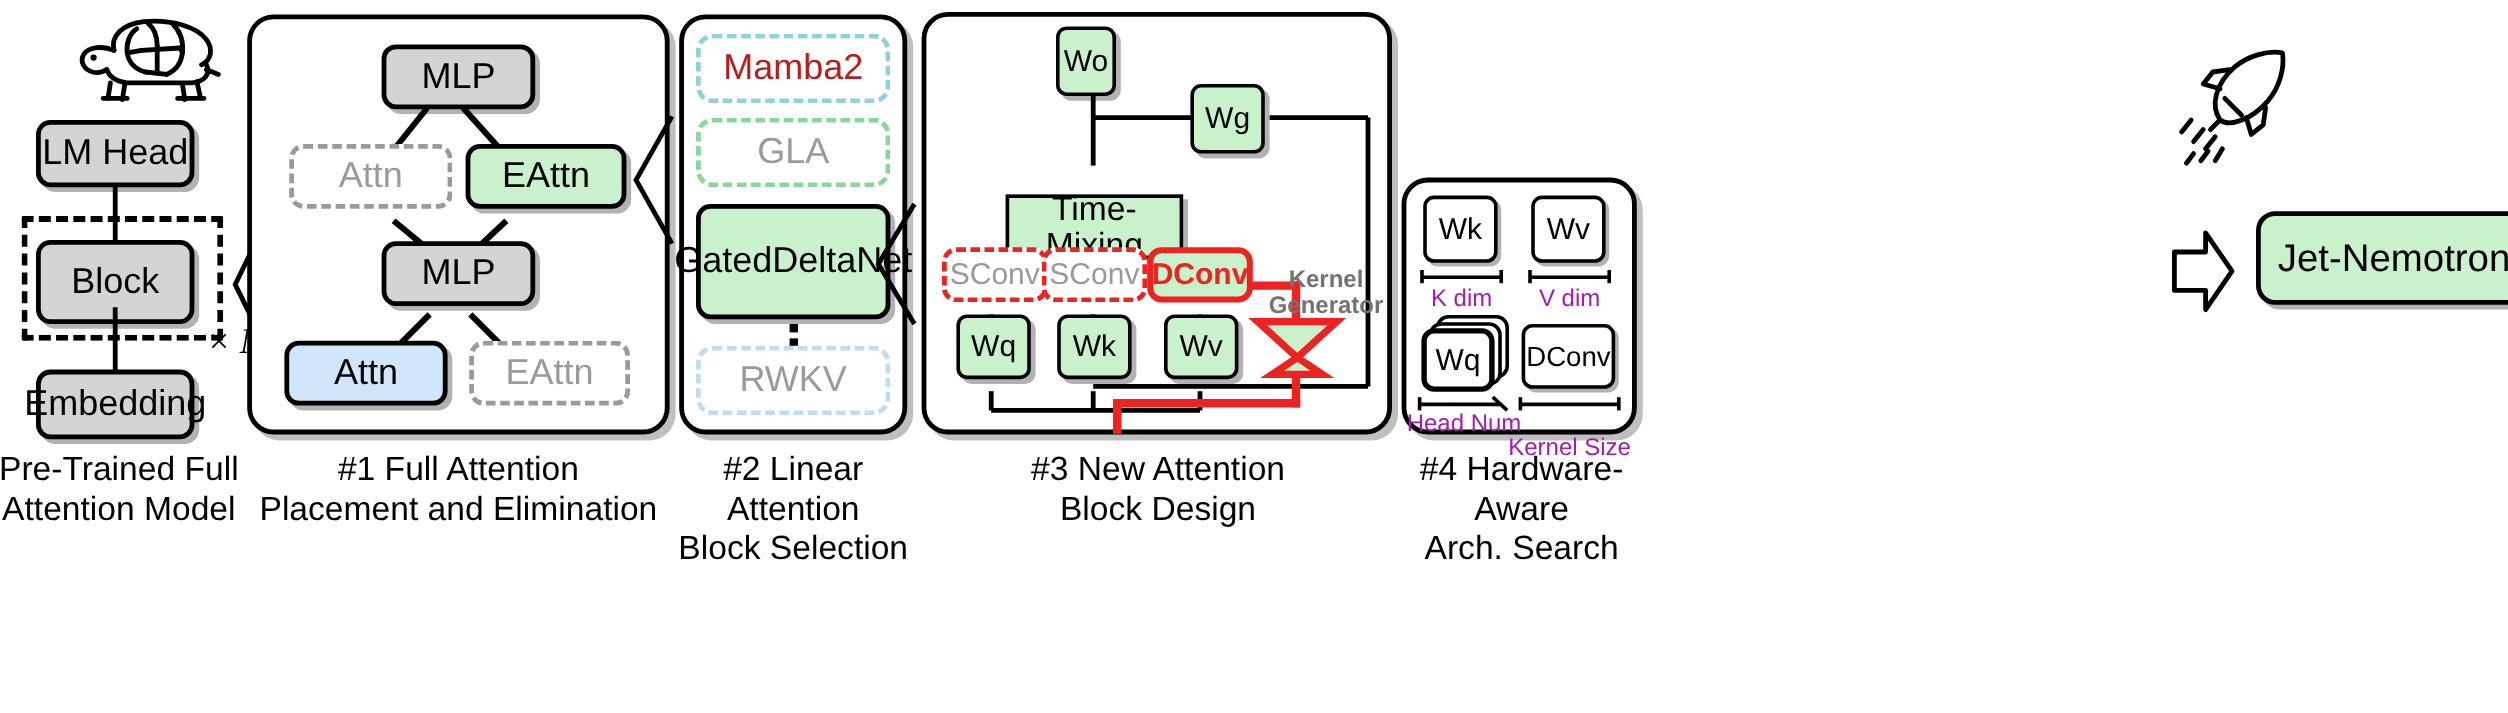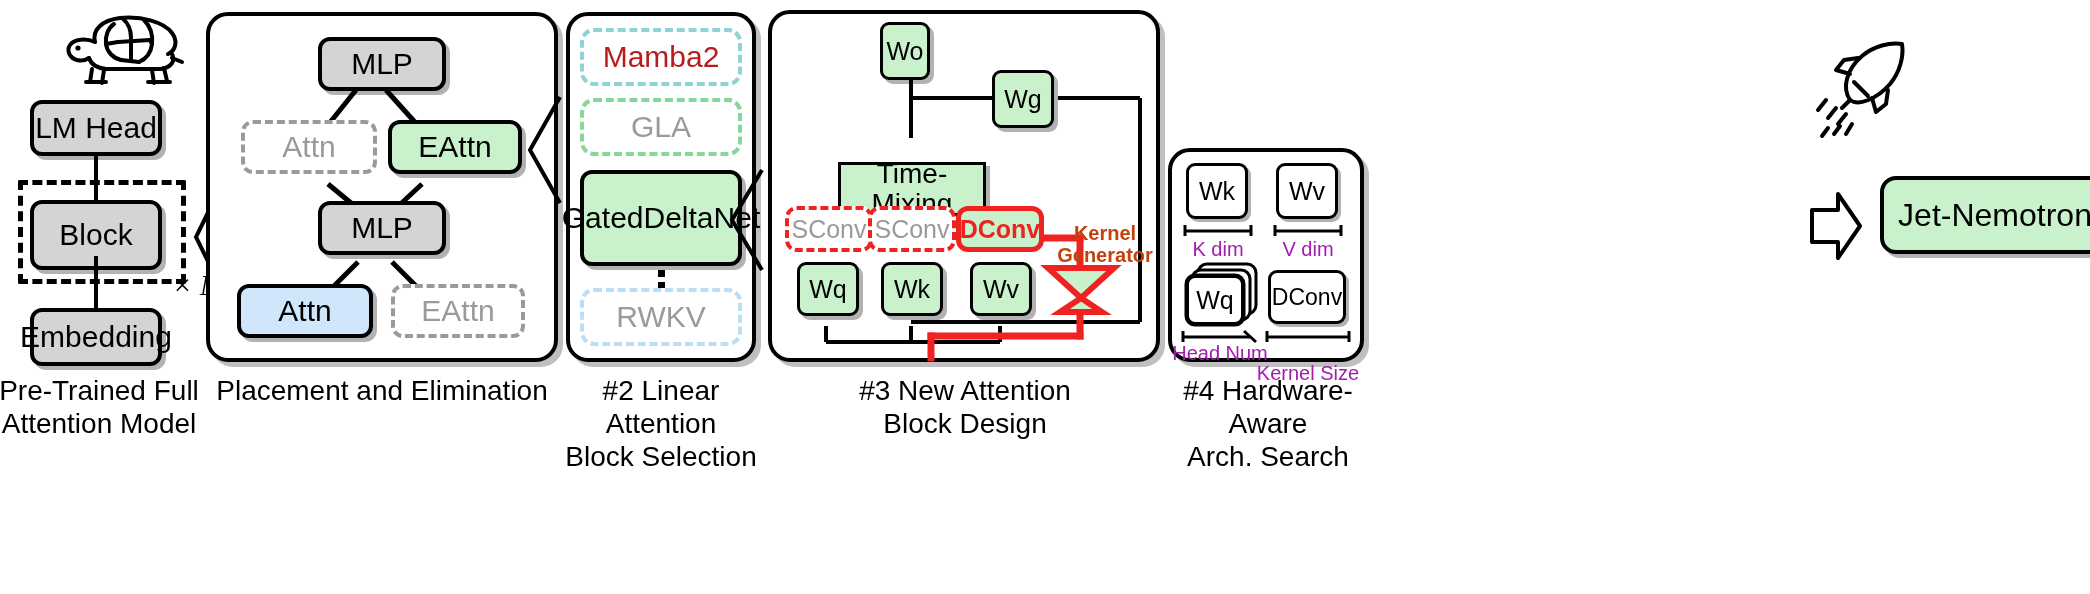--- a/index.html
+++ b/index.html
@@ -52,21 +52,21 @@
   .ln.v{width:4px;}
 
   
   .caption{
     position:absolute;text-align:center;font-size:28px;line-height:1.18;
     color:#000;font-family:"Liberation Sans","DejaVu Sans",sans-serif;
   }
   .timesN{position:absolute;font-size:30px;font-style:italic;
           font-family:"Liberation Serif","DejaVu Serif",serif;}
   .tinylabel{position:absolute;font-size:20px;text-align:center;color:#a21caf;}
-  .kglabel{position:absolute;font-size:20px;font-weight:bold;color:#c2410c;
+  .kglabel{position:absolute;font-size:20px;font-weight:bold;color:#737373;
            text-align:center;line-height:1.12;}
   svg{display:block;overflow:visible;}
   .svgabs{position:absolute;}
 </style>
 </head>
 <body>
 
 <div class="stage">
 
   <svg class="svgabs" style="left:48px;top:8px;width:135px;height:85px;" viewBox="0 0 135 85">
@@ -148,20 +148,21 @@
 
   <div class="node blue" style="left:237px;top:284px;width:136px;height:54px;">
     <span>Attn</span>
   </div>
 
   <div class="node ghost" style="left:391px;top:284px;width:134px;height:54px;">
     <span>EAttn</span>
   </div>
 
   <div class="caption" style="left:196px;top:374px;width:372px;">
+    <div>#1 Full Attention</div>
     <div>Placement and Elimination</div>
   </div>
 
   <svg class="svgabs" style="left:520px;top:95px;width:48px;height:110px;" viewBox="0 0 48 110">
     <polyline points="40,2 10,55 40,108" fill="none" stroke="#000" stroke-width="4"></polyline>
   </svg>
 
   <div class="panel" style="left:566px;top:12px;width:190px;height:350px;"></div>
 
   <div class="node ghost-cyan" style="left:580px;top:28px;width:162px;height:58px;border-radius:14px;">

